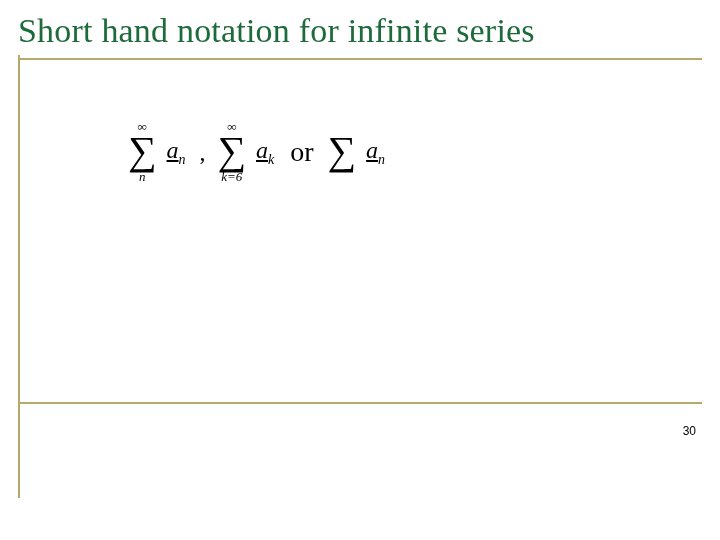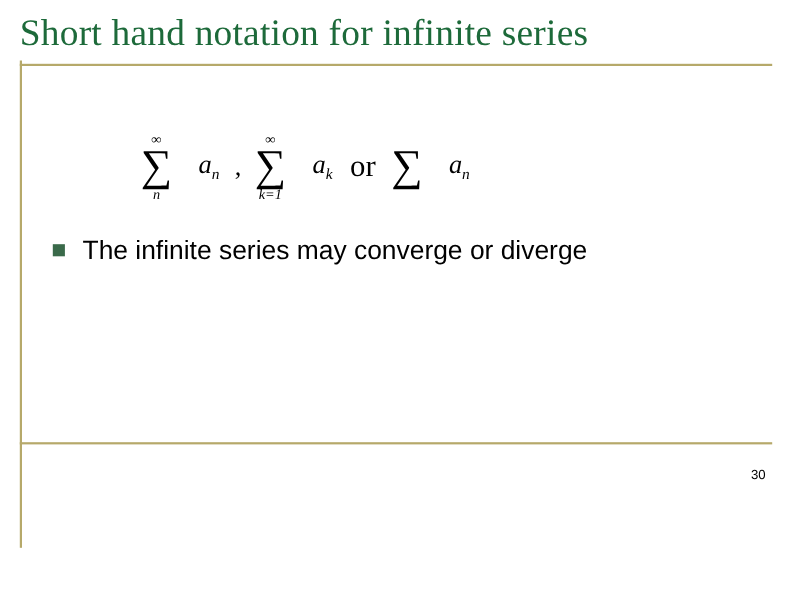--- a/index.html
+++ b/index.html
@@ -56,22 +56,23 @@
     font-size: 13px;
     font-style: italic;
     font-family: "Times New Roman", serif;
     height: 14px;
     margin-top: 2px;
   }
   .term {
     font-size: 24px;
     font-style: italic;
     font-family: "Times New Roman", serif;
-    margin-left: 16px;
+    margin-left: 2px;
     margin-right: 2px;
+    text-decoration: underline;
   }
   .term sub {
     font-size: 14px;
     font-style: italic;
     vertical-align: sub;
   }
   .sep {
     font-size: 24px;
     font-family: "Times New Roman", serif;
     margin: 0 4px;
@@ -144,40 +145,36 @@
     </div>
     <span class="term">
       <span>a</span><sub>n</sub>
     </span>
 
     <span class="sep">,</span>
 
     <div class="sum-block">
       <div class="sum-top">∞</div>
       <div class="sum-sigma">∑</div>
-      <div class="sum-bottom">k=1</div>
+      <div class="sum-bottom">k=6</div>
     </div>
     <span class="term">
       <span>a</span><sub>k</sub>
     </span>
 
     <span class="ortext">or</span>
 
     <div class="sum-block">
       <div class="sum-top"></div>
       <div class="sum-sigma">∑</div>
       <div class="sum-bottom"></div>
     </div>
     <span class="term">
       <span>a</span><sub>n</sub>
     </span>
 
   </div>
 
-  <div class="bullet-row">
-    <div class="bullet"></div>
-    <div class="bullet-text">The infinite series may converge or diverge</div>
-  </div>
 
   <div class="bottom-line"></div>
 
   <div class="page-num">30</div>
 </div>
 
 </body></html>

